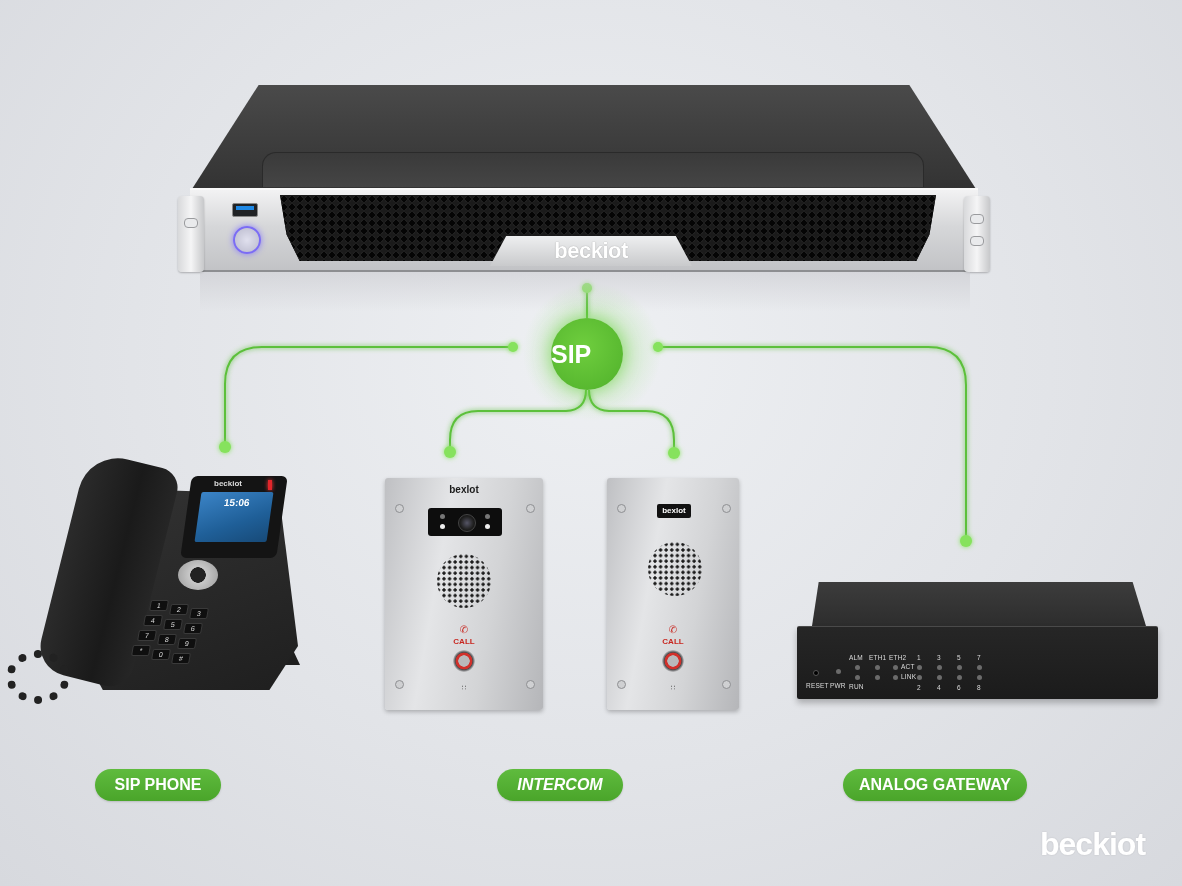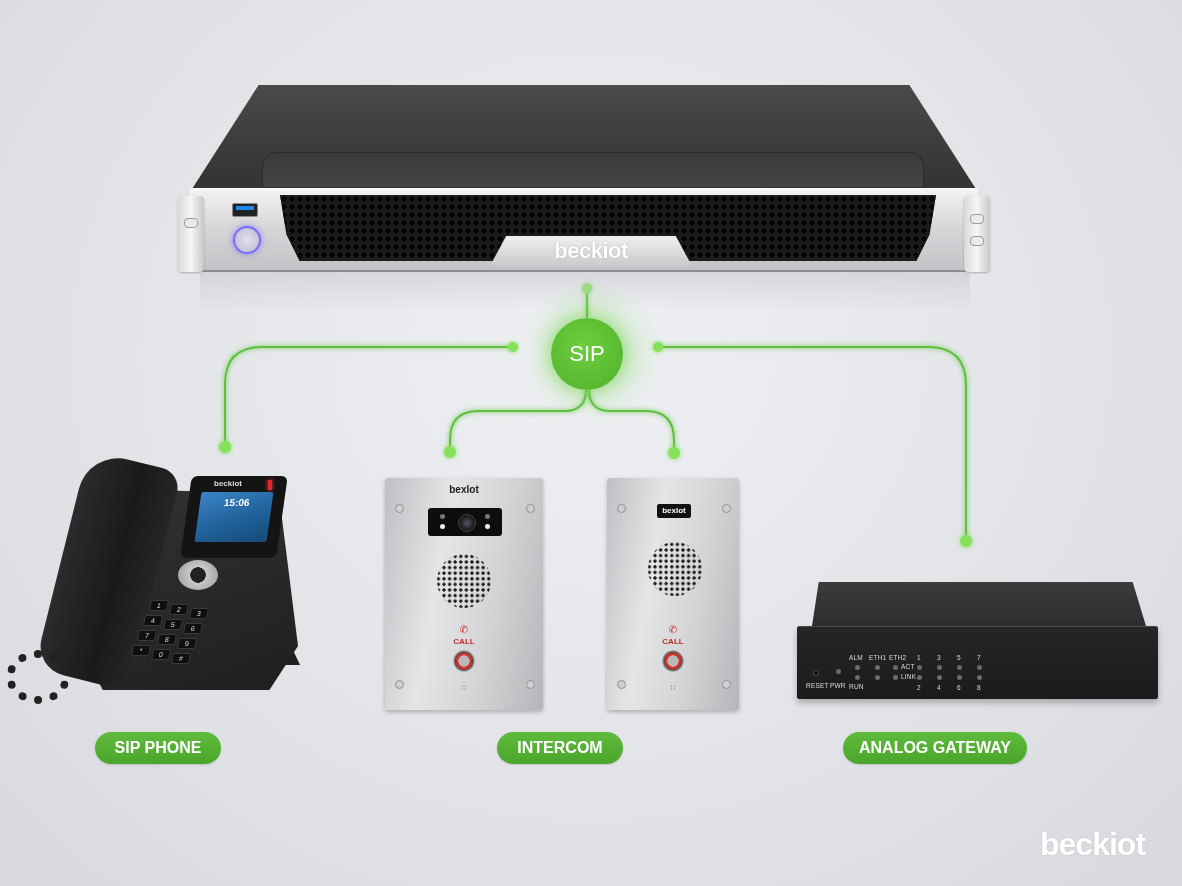--- a/index.html
+++ b/index.html
@@ -71,21 +71,21 @@
 
   
   .sip-glow {
     left: 522px; top: 282px; width: 140px; height: 140px; border-radius: 50%;
     background: radial-gradient(circle, rgba(120,220,80,.45) 0%, rgba(120,220,80,.15) 45%, rgba(120,220,80,0) 70%);
   }
   .sip-hub {
     left: 551px; top: 318px; width: 72px; height: 72px; border-radius: 50%;
     background: radial-gradient(circle at 45% 40%, #6fce3e, #4fb02a);
     box-shadow: 0 0 18px rgba(110,210,70,.75);
-    color: #fff; font-weight: normal; font-size: 22px; text-align: center; line-height: 72px;
+    color: #fff; font-weight: bold; font-size: 25px; text-align: left; line-height: 72px;
   }
 
   
   .phone-body {
     left: 60px; top: 490px; width: 238px; height: 200px;
     background: linear-gradient(160deg, #333 0%, #1f1f1f 100%);
     clip-path: polygon(40% 0, 92% 2%, 100% 78%, 88% 100%, 18% 100%, 0 60%);
     border-radius: 6px;
   }
   .phone-handset {
@@ -169,21 +169,21 @@
     box-shadow: 0 4px 6px rgba(0,0,0,.25);
   }
   .gw-text { position: absolute; color: #ddd; font-size: 6.5px; letter-spacing: 0.2px; }
   .gw-led { position: absolute; width: 5px; height: 5px; border-radius: 50%; background: #6b6b6b; }
 
   
   .label-pill {
     height: 32px; line-height: 32px; border-radius: 16px; padding: 0 14px;
     background: linear-gradient(180deg, #5fbb3e, #4aa52a);
     color: #fff; font-size: 16px; font-weight: bold; text-align: center; white-space: nowrap;
-    box-shadow: 0 1px 2px rgba(0,0,0,.15); box-sizing: border-box;
+    box-shadow: 0 1px 2px rgba(0,0,0,.15); box-sizing: border-box; margin-top: 37px;
   }
 
   .watermark {
     left: 1040px; top: 826px; color: #fff; font-weight: bold; font-size: 32px; letter-spacing: -1px;
     text-shadow: 0 0 2px rgba(0,0,0,.12);
   }
 </style>
 </head>
 <body>
 
@@ -326,16 +326,16 @@
   <div class="gw-led" style="left:140px;top:48px;"></div>
   <div class="gw-led" style="left:160px;top:48px;"></div>
   <div class="gw-led" style="left:180px;top:48px;"></div>
   <div class="gw-text" style="left:120px;top:57px;">2</div>
   <div class="gw-text" style="left:140px;top:57px;">4</div>
   <div class="gw-text" style="left:160px;top:57px;">6</div>
   <div class="gw-text" style="left:180px;top:57px;">8</div>
 </div>
 
 <div class="abs label-pill" style="left:95px;top:732px;width:126px;">SIP PHONE</div>
-<div class="abs label-pill" style="left:497px;top:732px;width:126px;">INTERCOM</div>
+<div class="abs label-pill" style="left:497px;top:732px;width:126px;font-style:italic;">INTERCOM</div>
 <div class="abs label-pill" style="left:843px;top:732px;width:184px;">ANALOG GATEWAY</div>
 
 <div class="abs watermark">beckiot</div>
 
 </body></html>

